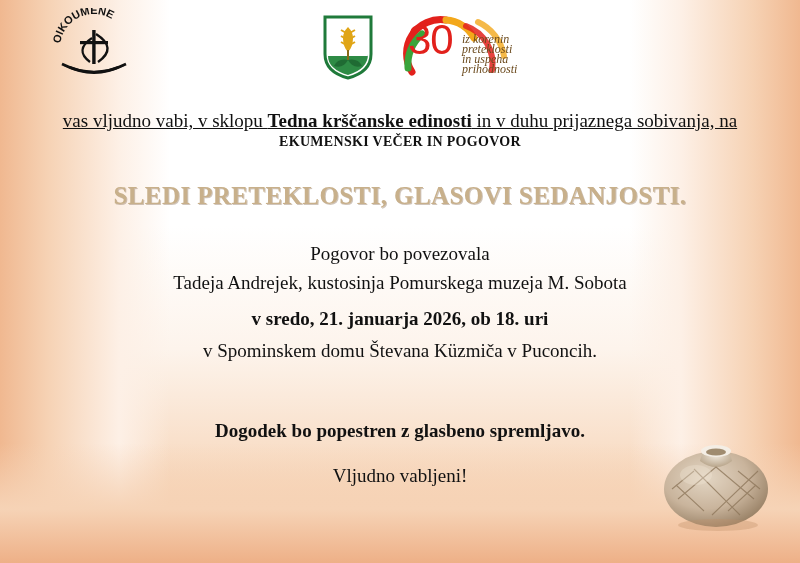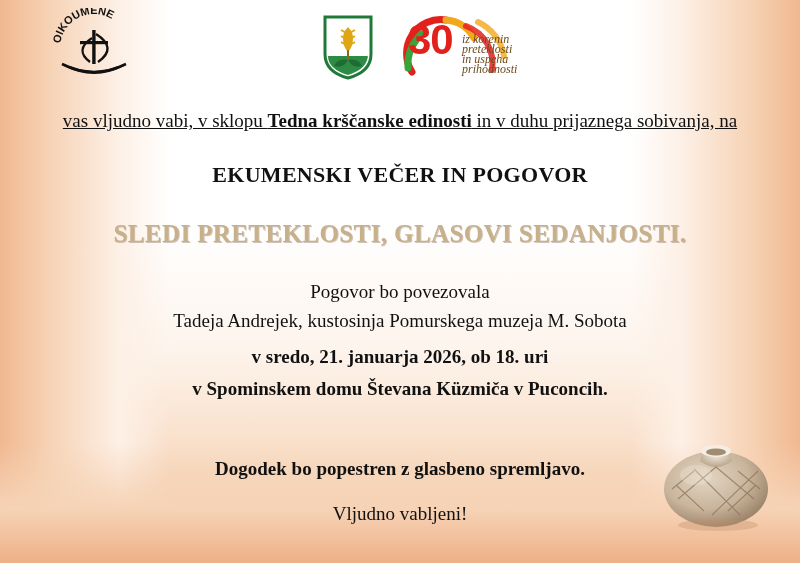--- a/index.html
+++ b/index.html
@@ -69,21 +69,21 @@
     left: 400px;
     top: 12px;
     width: 150px;
     height: 66px;
   }
   .logo-30 .num30 {
     position: absolute;
     left: 8px;
     top: 4px;
     font-family: "Liberation Sans", sans-serif;
-    font-weight: bold;
+    font-weight: normal;
     font-size: 42px;
     color: #e2211c;
     letter-spacing: -1px;
   }
   .logo-30 .tag {
     position: absolute;
     left: 62px;
     top: 22px;
     font-family: "Liberation Serif", serif;
     font-style: italic;
@@ -97,34 +97,34 @@
     text-align: center;
     color: #111111;
     z-index: 3;
   }
   .line {
     text-align: center;
     line-height: 1.25;
   }
   .l1 { font-size: 19px; margin-top: 8px; }
   .l2 { font-size: 19px; margin-top: 17px; text-decoration: underline; }
-  .l3 { font-size: 22px; font-weight: bold; margin-top: 28px; letter-spacing: 0.3px; }
+  .l3 { font-size: 14px; font-weight: bold; letter-spacing: 0.3px; }
   .l4 { font-size: 19px; margin-top: 16px; }
   .title-main {
     margin-top: 30px;
     font-size: 25px;
     font-weight: bold;
     color: #c8b08b;
     text-shadow: 1px 1px 0 rgba(120,90,60,0.35);
     letter-spacing: 0.4px;
   }
   .l6 { font-size: 19px; margin-top: 30px; }
   .l7 { font-size: 19px; margin-top: 6px; }
   .l8 { font-size: 19px; font-weight: bold; margin-top: 12px; }
-  .l9 { font-size: 19px; font-weight: bold; margin-top: 8px; }
+  .l9 { font-size: 19px; font-weight: normal; margin-top: 8px; }
   .l10 { font-size: 19px; font-weight: bold; margin-top: 56px; }
   .l11 { font-size: 19px; margin-top: 22px; }
   b.strong { font-weight: bold; }
   
   .vessel {
     position: absolute;
     right: 24px;
     bottom: 32px;
     width: 120px;
     height: 104px;

